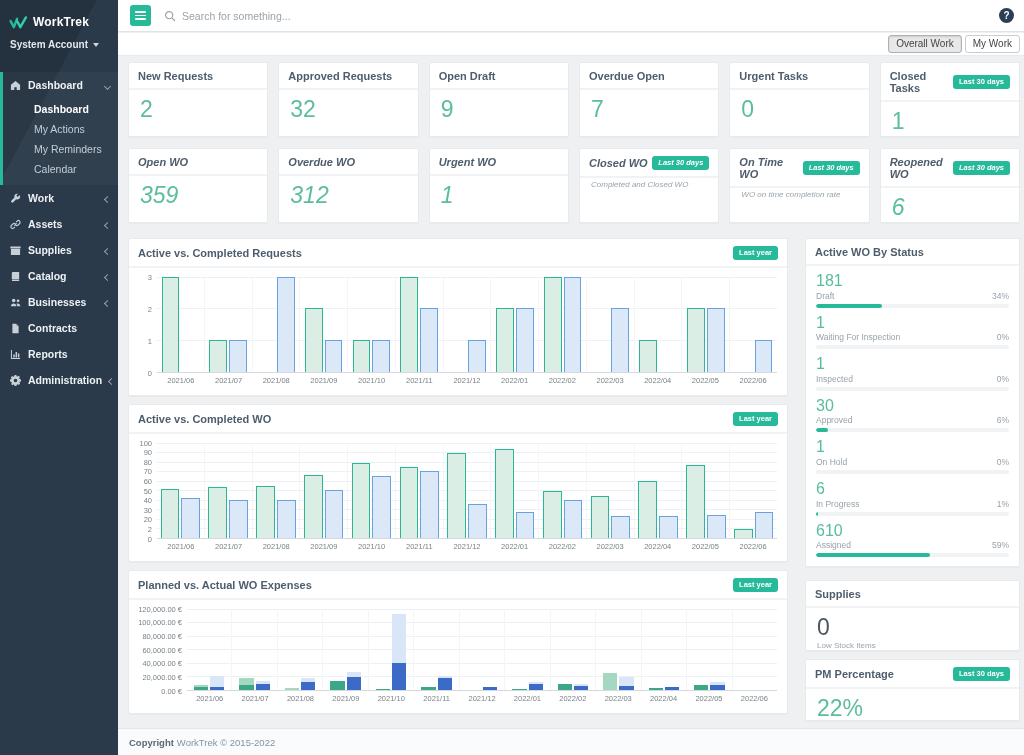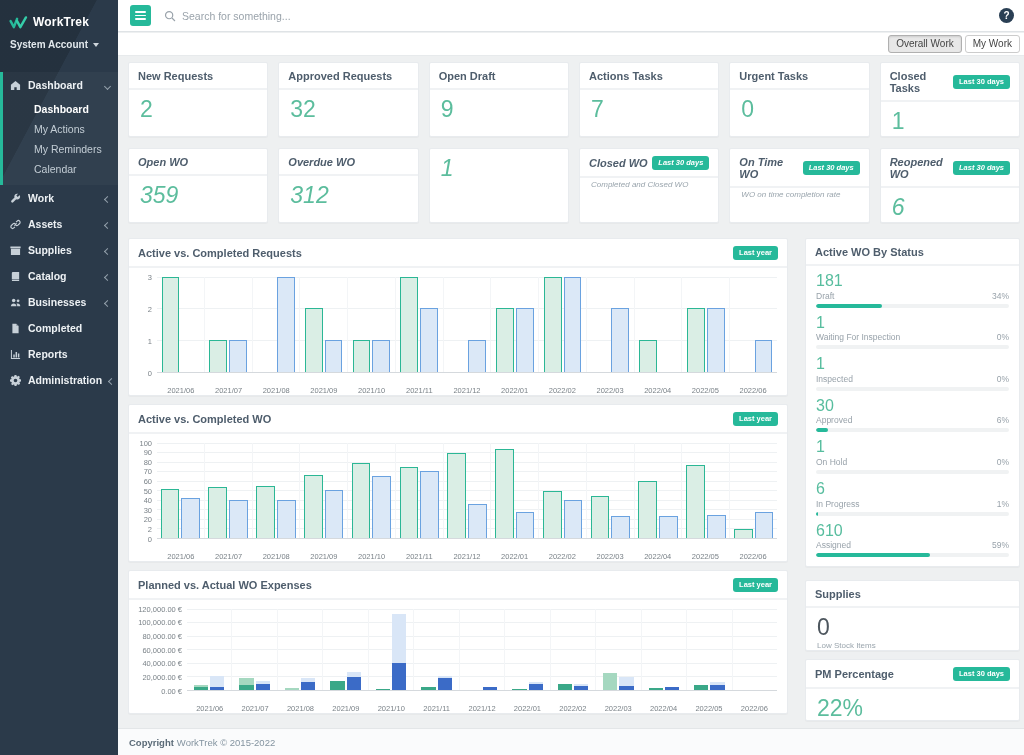--- a/index.html
+++ b/index.html
@@ -62,21 +62,21 @@
   .plot-row { display:flex; }
   .yaxis { position:relative; flex:none; }
   .ytick { position:absolute; right:5px; font-size:7.5px; color:#7a8288; transform:translateY(-50%); white-space:nowrap; }
   .plotarea { position:relative; flex:1; border-bottom:1px solid #d5d9dd; }
   .gridline { position:absolute; left:0; right:0; height:1px; background:#eef1f3; }
   .bars { position:absolute; left:0; right:0; top:0; bottom:0; display:flex; }
   .bgroup { flex:1; display:flex; justify-content:center; align-items:flex-end; gap:2px; border-right:1px solid #f3f5f7; }
   .bgroup:last-child { border-right:none; }
   .bar { box-sizing:border-box; }
   .stackcol { display:flex; flex-direction:column; justify-content:flex-end; }
-  .xlabels { display:flex; padding-top:13px; }
+  .xlabels { display:flex; padding-top:3px; }
   .xlabels div { flex:1; text-align:center; font-size:7.5px; color:#7a8288; }
 
   
   .status-card { margin-bottom:13px; }
   .status-row { padding:6px 10px 0; }
   .status-val { font-size:16px; color:#57bd9e; line-height:1.1; }
   .status-sub { display:flex; justify-content:space-between; font-size:8.5px; color:#98a2aa; margin-top:1px; }
   .progress { height:4px; background:#f0f2f3; border-radius:2px; margin-top:3px; overflow:hidden; }
   .progress i { display:block; height:100%; background:#26B99A; border-radius:2px; }
   .status-row:last-child { padding-bottom:9px; }
@@ -185,21 +185,21 @@
         </div>
       </div>
       <div class="menu-group">
         <div class="menu-item">
           <span class="micon">
             <svg viewBox="0 0 12 12">
               <path d="M2.6.8h4.3L9.4 3.3V11.2H2.6z"></path>
               <path d="M6.9.8v2.5h2.5" fill="#2b3a4a" opacity=".35"></path>
             </svg>
           </span>
-          <span>Completed</span>
+          <span>Contracts</span>
         </div>
       </div>
       <div class="menu-group">
         <div class="menu-item">
           <span class="micon">
             <svg viewBox="0 0 12 12">
               <path d="M1 1h1.1v10H1zM1 9.9h10V11H1zM3.6 6h1.6v3.4H3.6zM6.1 3.4h1.6V9.4H6.1zM8.6 5h1.6v4.4H8.6z"></path>
             </svg>
           </span>
           <span>Reports</span>
@@ -254,21 +254,21 @@
         <div class="kpi-value big-green">32</div>
       </div>
       <div class="card">
         <div class="card-head">
           <span>Open Draft</span>
         </div>
         <div class="kpi-value big-green">9</div>
       </div>
       <div class="card">
         <div class="card-head">
-          <span>Actions Tasks</span>
+          <span>Overdue Open</span>
         </div>
         <div class="kpi-value big-green">7</div>
       </div>
       <div class="card">
         <div class="card-head">
           <span>Urgent Tasks</span>
         </div>
         <div class="kpi-value big-green">0</div>
       </div>
       <div class="card">
@@ -287,20 +287,23 @@
         </div>
         <div class="kpi-value big-green">359</div>
       </div>
       <div class="card">
         <div class="card-head">
           <span>Overdue WO</span>
         </div>
         <div class="kpi-value big-green">312</div>
       </div>
       <div class="card">
+        <div class="card-head">
+          <span>Urgent WO</span>
+        </div>
         <div class="kpi-value big-green">1</div>
       </div>
       <div class="card">
         <div class="card-head">
           <span>Closed WO</span>
           <span class="badge">Last 30 days</span>
         </div>
         <div class="kpi-note">Completed and Closed WO</div>
       </div>
       <div class="card">

